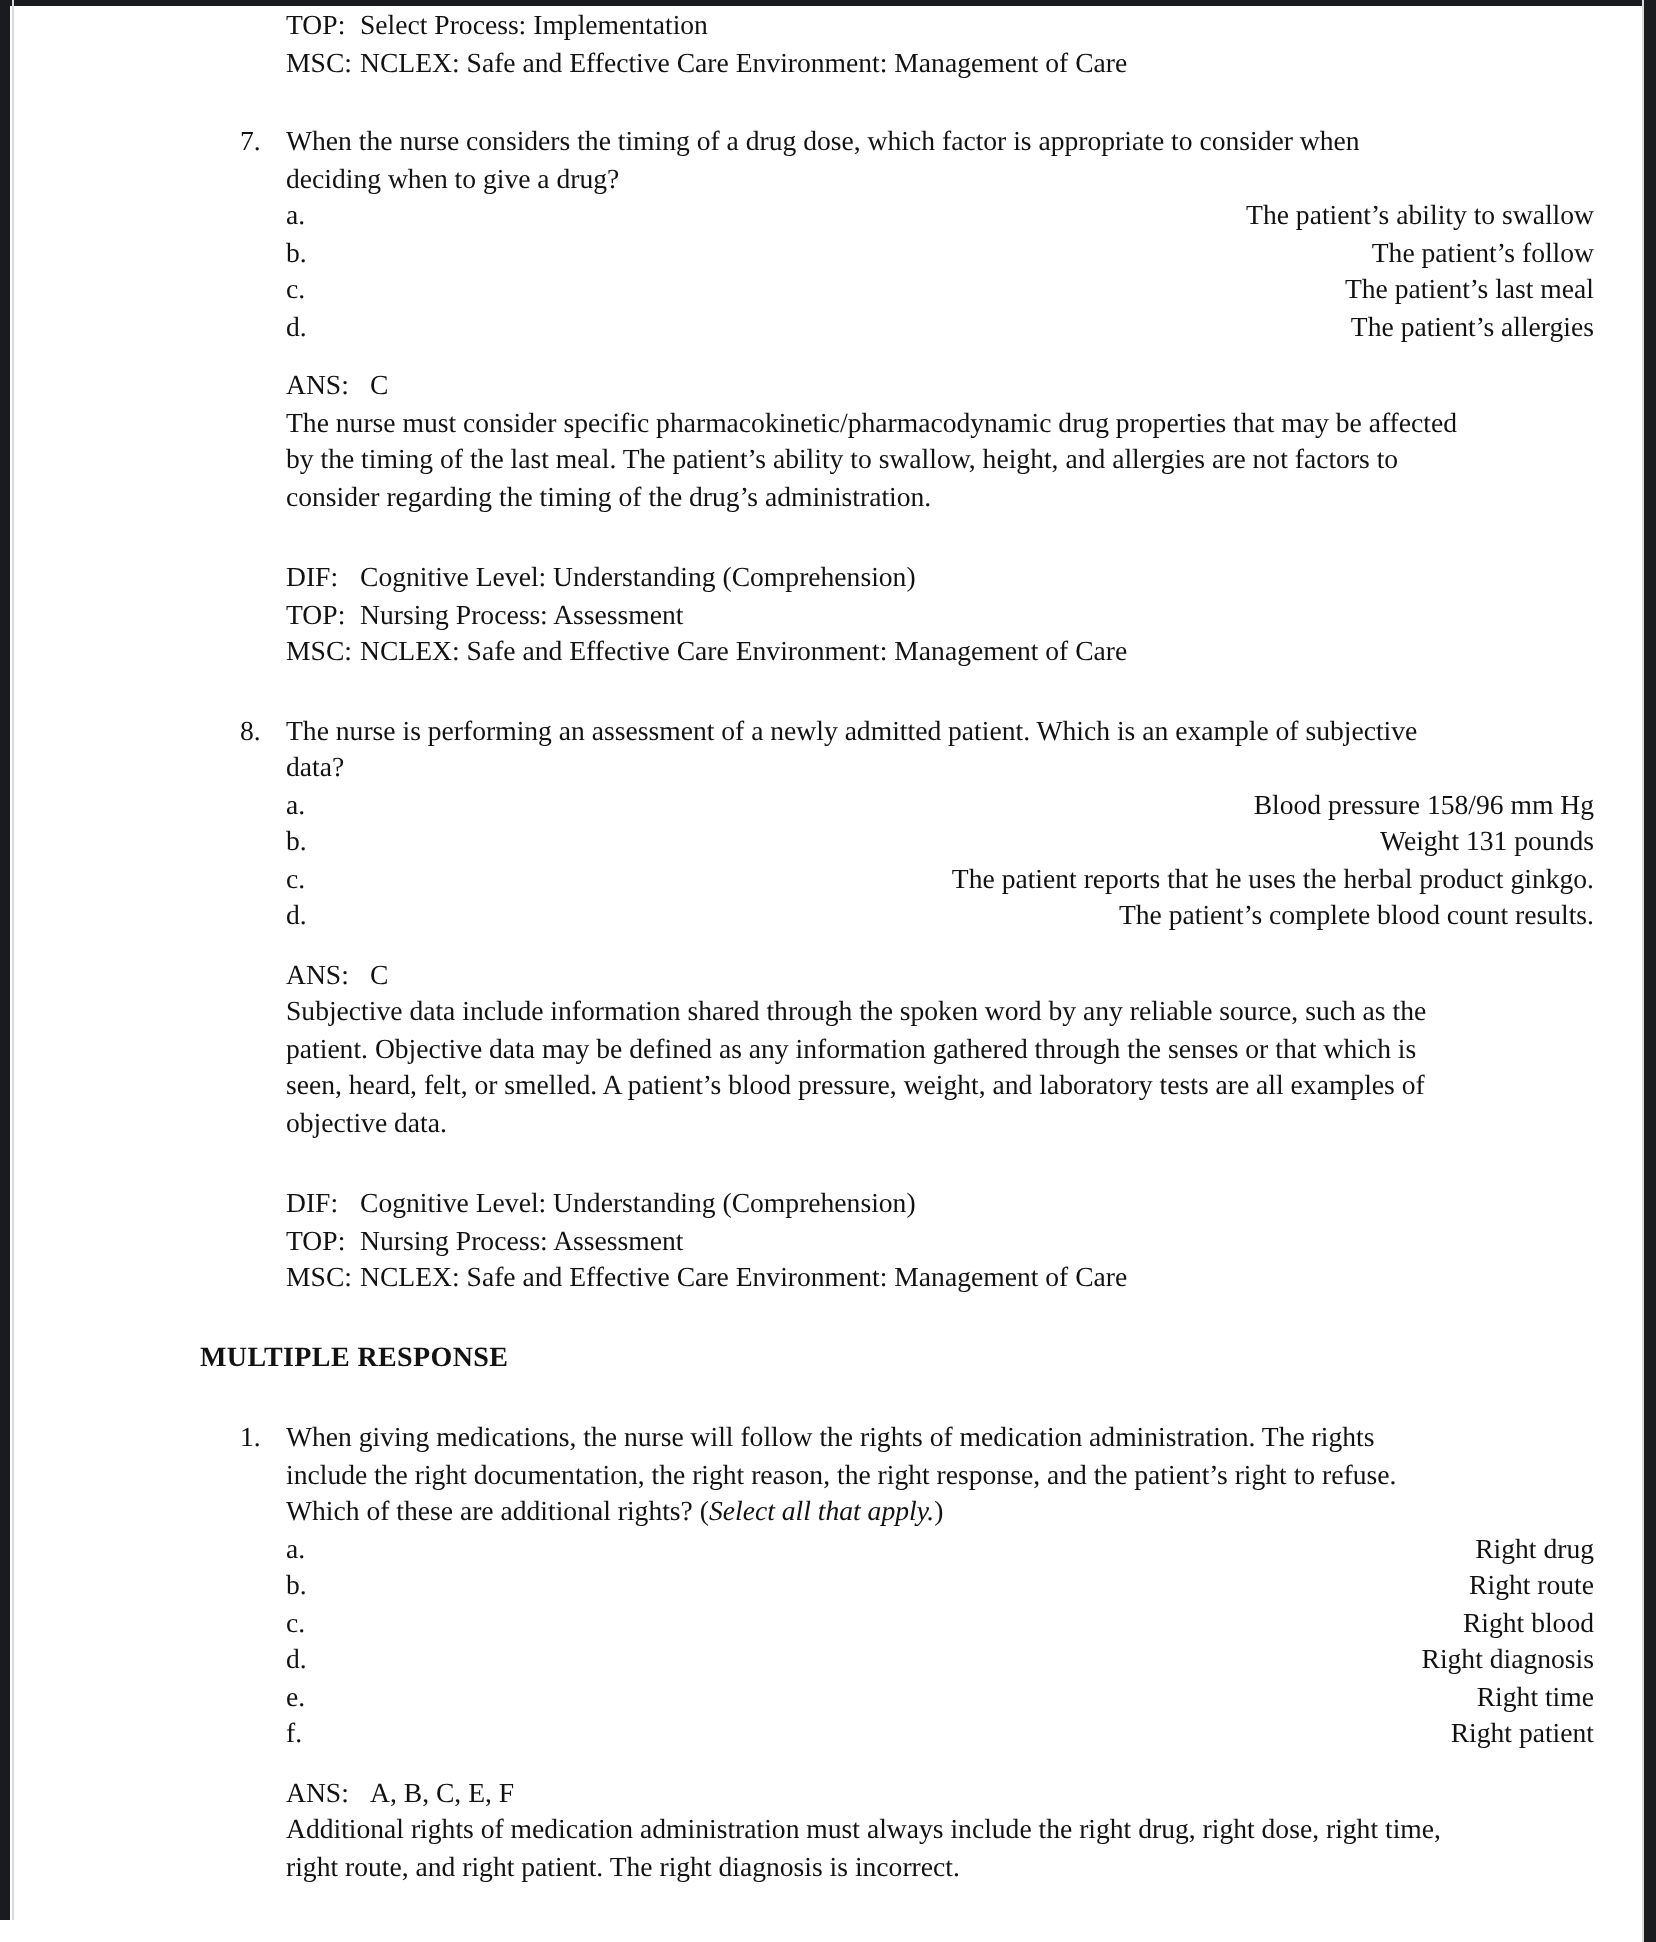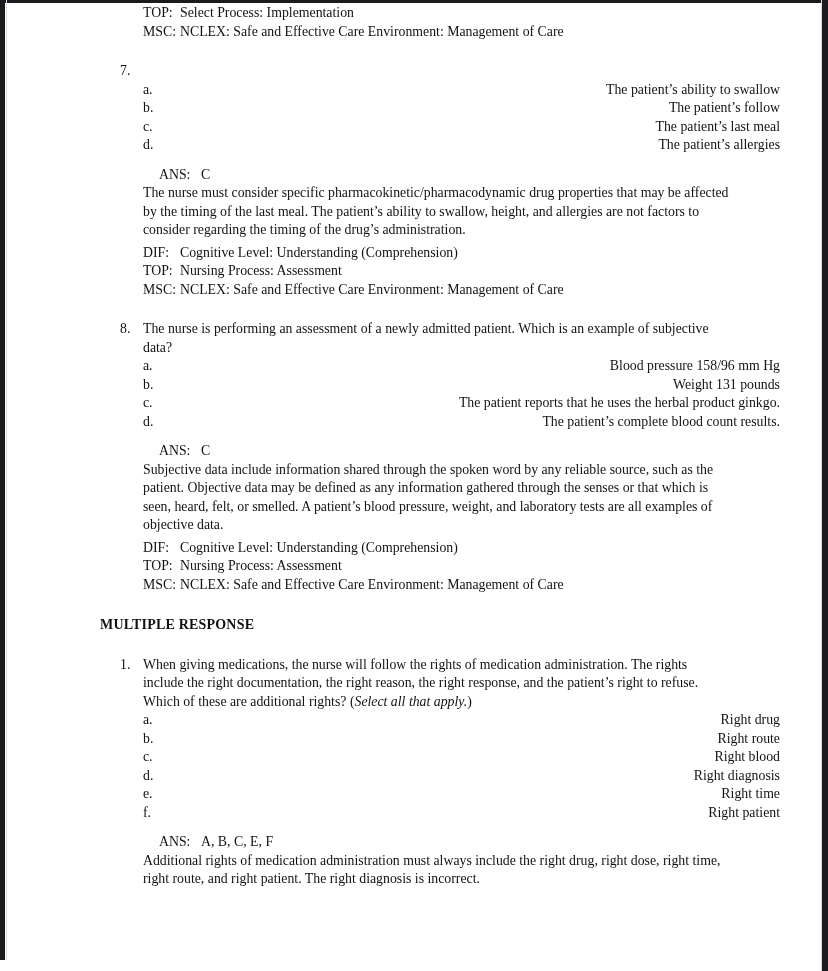--- a/index.html
+++ b/index.html
@@ -11,44 +11,44 @@
   }
   .edge{position:absolute;background:#1a1b1f;}
   .edge-top{left:0;top:0;width:828px;height:3px;}
   .edge-left{left:0;top:0;width:5px;height:960px;}
   .edge-right{right:0;top:0;width:6px;height:971px;}
   .hairline{position:absolute;background:#d9d9d9;width:1px;top:0;}
   .hairline-left{left:6px;height:960px;}
   .hairline-right{right:6px;height:971px;}
 
   .doc{
-    position:absolute;left:120px;top:4px;right:48px;
+    position:absolute;left:120px;top:4px;right:31px;
     font-size:13.8px;line-height:18.5px;
   }
   .tags-block{margin-left:23px;}
   .tag-line{display:flex;}
   .tag-label{width:37px;flex:0 0 37px;}
   .tag-text{flex:1;}
 
   .question{margin-top:21px;}
   .q-head{display:flex;}
   .q-num{width:23px;flex:0 0 23px;}
   .q-stem{max-width:578px;}
   .q-stem .ital{font-style:italic;}
   .options{margin-left:23px;}
   .option{display:flex;}
   .opt-letter{width:25px;flex:0 0 25px;}
   .opt-text{flex:1;text-align:right;}
 
   .answer-block{margin-left:23px;margin-top:11px;}
-  .ans-line{display:flex;margin-left:16px;}
+  .ans-line{display:flex;}
   .ans-label{width:42px;flex:0 0 42px;}
   .rationale{max-width:592px;}
 
-  .q-tags{margin-left:23px;margin-top:4px;}
+  .q-tags{margin-left:23px;margin-top:22px;}
 
   .section-heading{
     margin-left:-20px;margin-top:22px;
     font-weight:bold;font-size:14px;letter-spacing:.2px;
   }
 </style>
 </head>
 <body>
 
 <div class="edge edge-left"></div>
@@ -65,20 +65,21 @@
     <span class="tag-text">Select Process: Implementation</span>
   </div>
         <div class="tag-line">
     <span class="tag-label">MSC:</span>
     <span class="tag-text">NCLEX: Safe and Effective Care Environment: Management of Care</span>
   </div>
       </div>
       <div class="question">
     <div class="q-head">
       <span class="q-num">7.</span>
+      <span class="q-stem"><span>When the nurse considers the timing of a drug dose, which factor is appropriate to consider when deciding when to give a drug?</span></span>
     </div>
     <div class="options">
           <div class="option">
     <span class="opt-letter">a.</span>
     <span class="opt-text">The patient’s ability to swallow</span>
   </div>
           <div class="option">
     <span class="opt-letter">b.</span>
     <span class="opt-text">The patient’s follow</span>
   </div>

